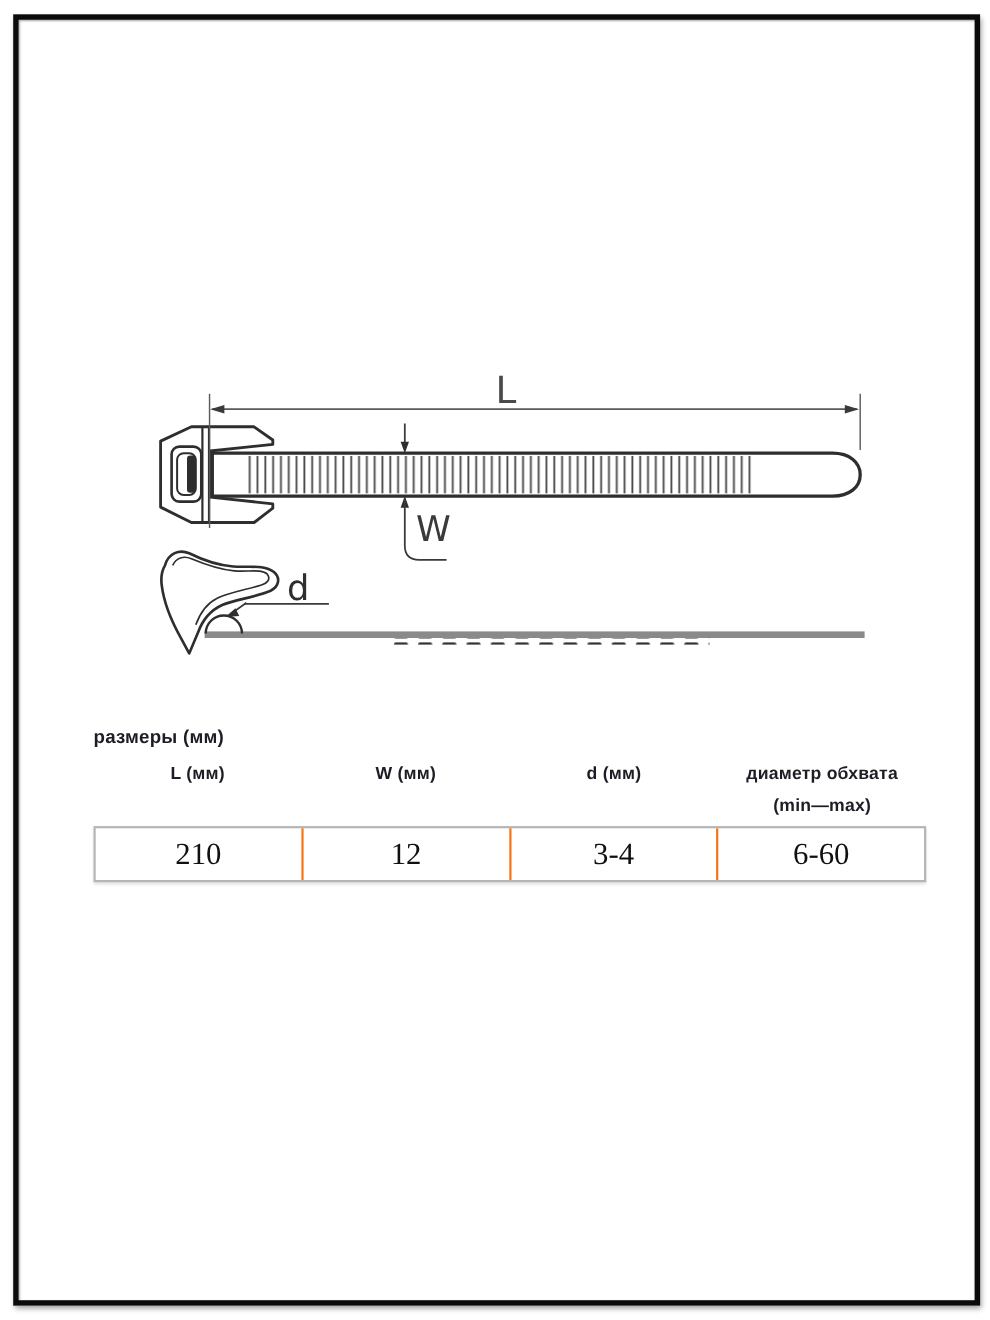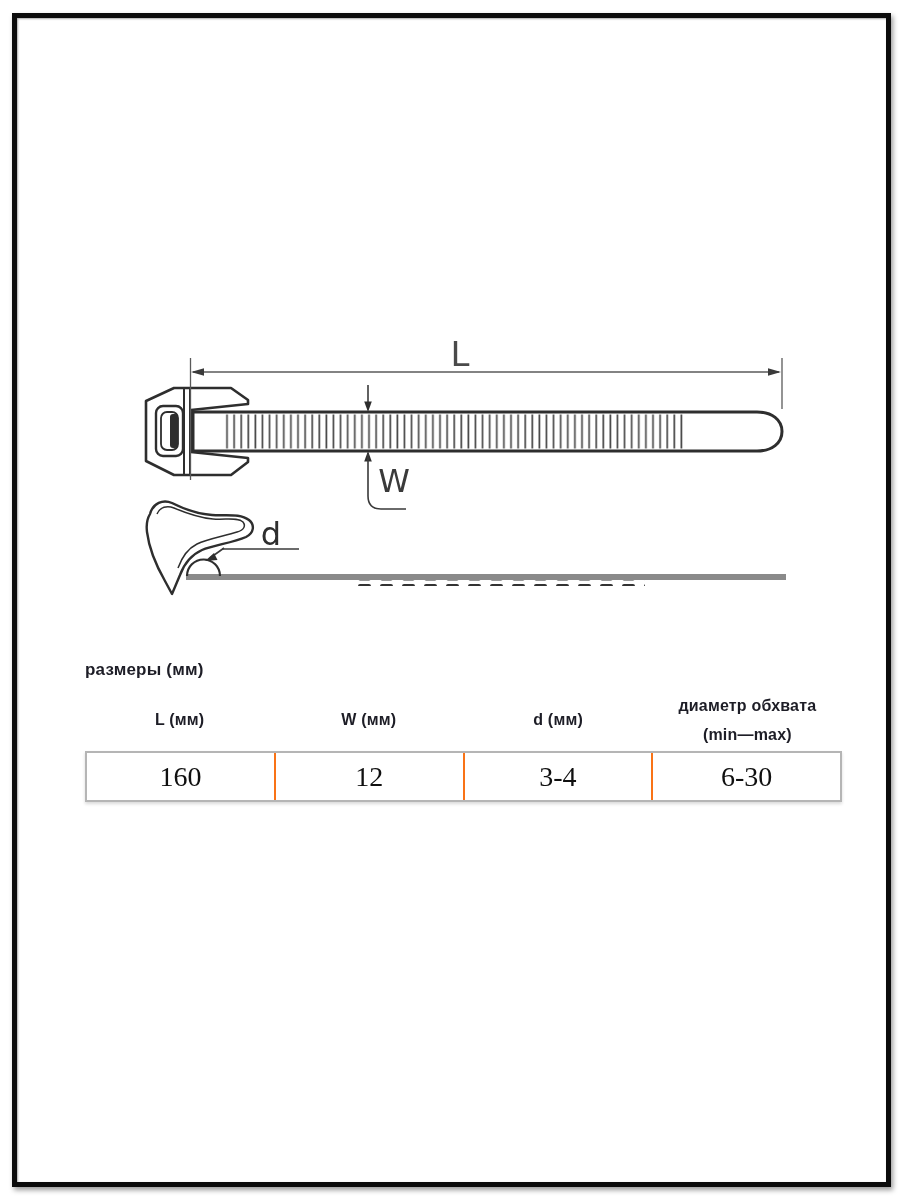--- a/index.html
+++ b/index.html
@@ -45,21 +45,21 @@
   }
   .spec-title {
     font-weight: bold;
     font-size: 17px;
     color: #1d1d26;
     letter-spacing: 0.2px;
   }
   .spec-headers {
     margin-top: 15px;
     display: flex;
-    align-items: center;
+    align-items: flex-start;
     min-height: 50px;
   }
   .hcell {
     flex: 1 1 0;
     text-align: center;
     font-weight: bold;
     font-size: 16px;
     color: #1d1d26;
     letter-spacing: 0.2px;
   }
@@ -160,20 +160,20 @@
       <div class="hcell">L (мм)</div>
       <div class="hcell">W (мм)</div>
       <div class="hcell">d (мм)</div>
       <div class="hcell">
         <div>диаметр обхвата</div>
         <div class="h-line2">(min—max)</div>
       </div>
     </div>
 
     <div class="spec-row">
-      <div class="vcell">160</div>
+      <div class="vcell">210</div>
       <div class="vcell">12</div>
       <div class="vcell">3-4</div>
-      <div class="vcell">6-30</div>
+      <div class="vcell">6-60</div>
     </div>
   </div>
 
 </div>
 
 </body></html>

